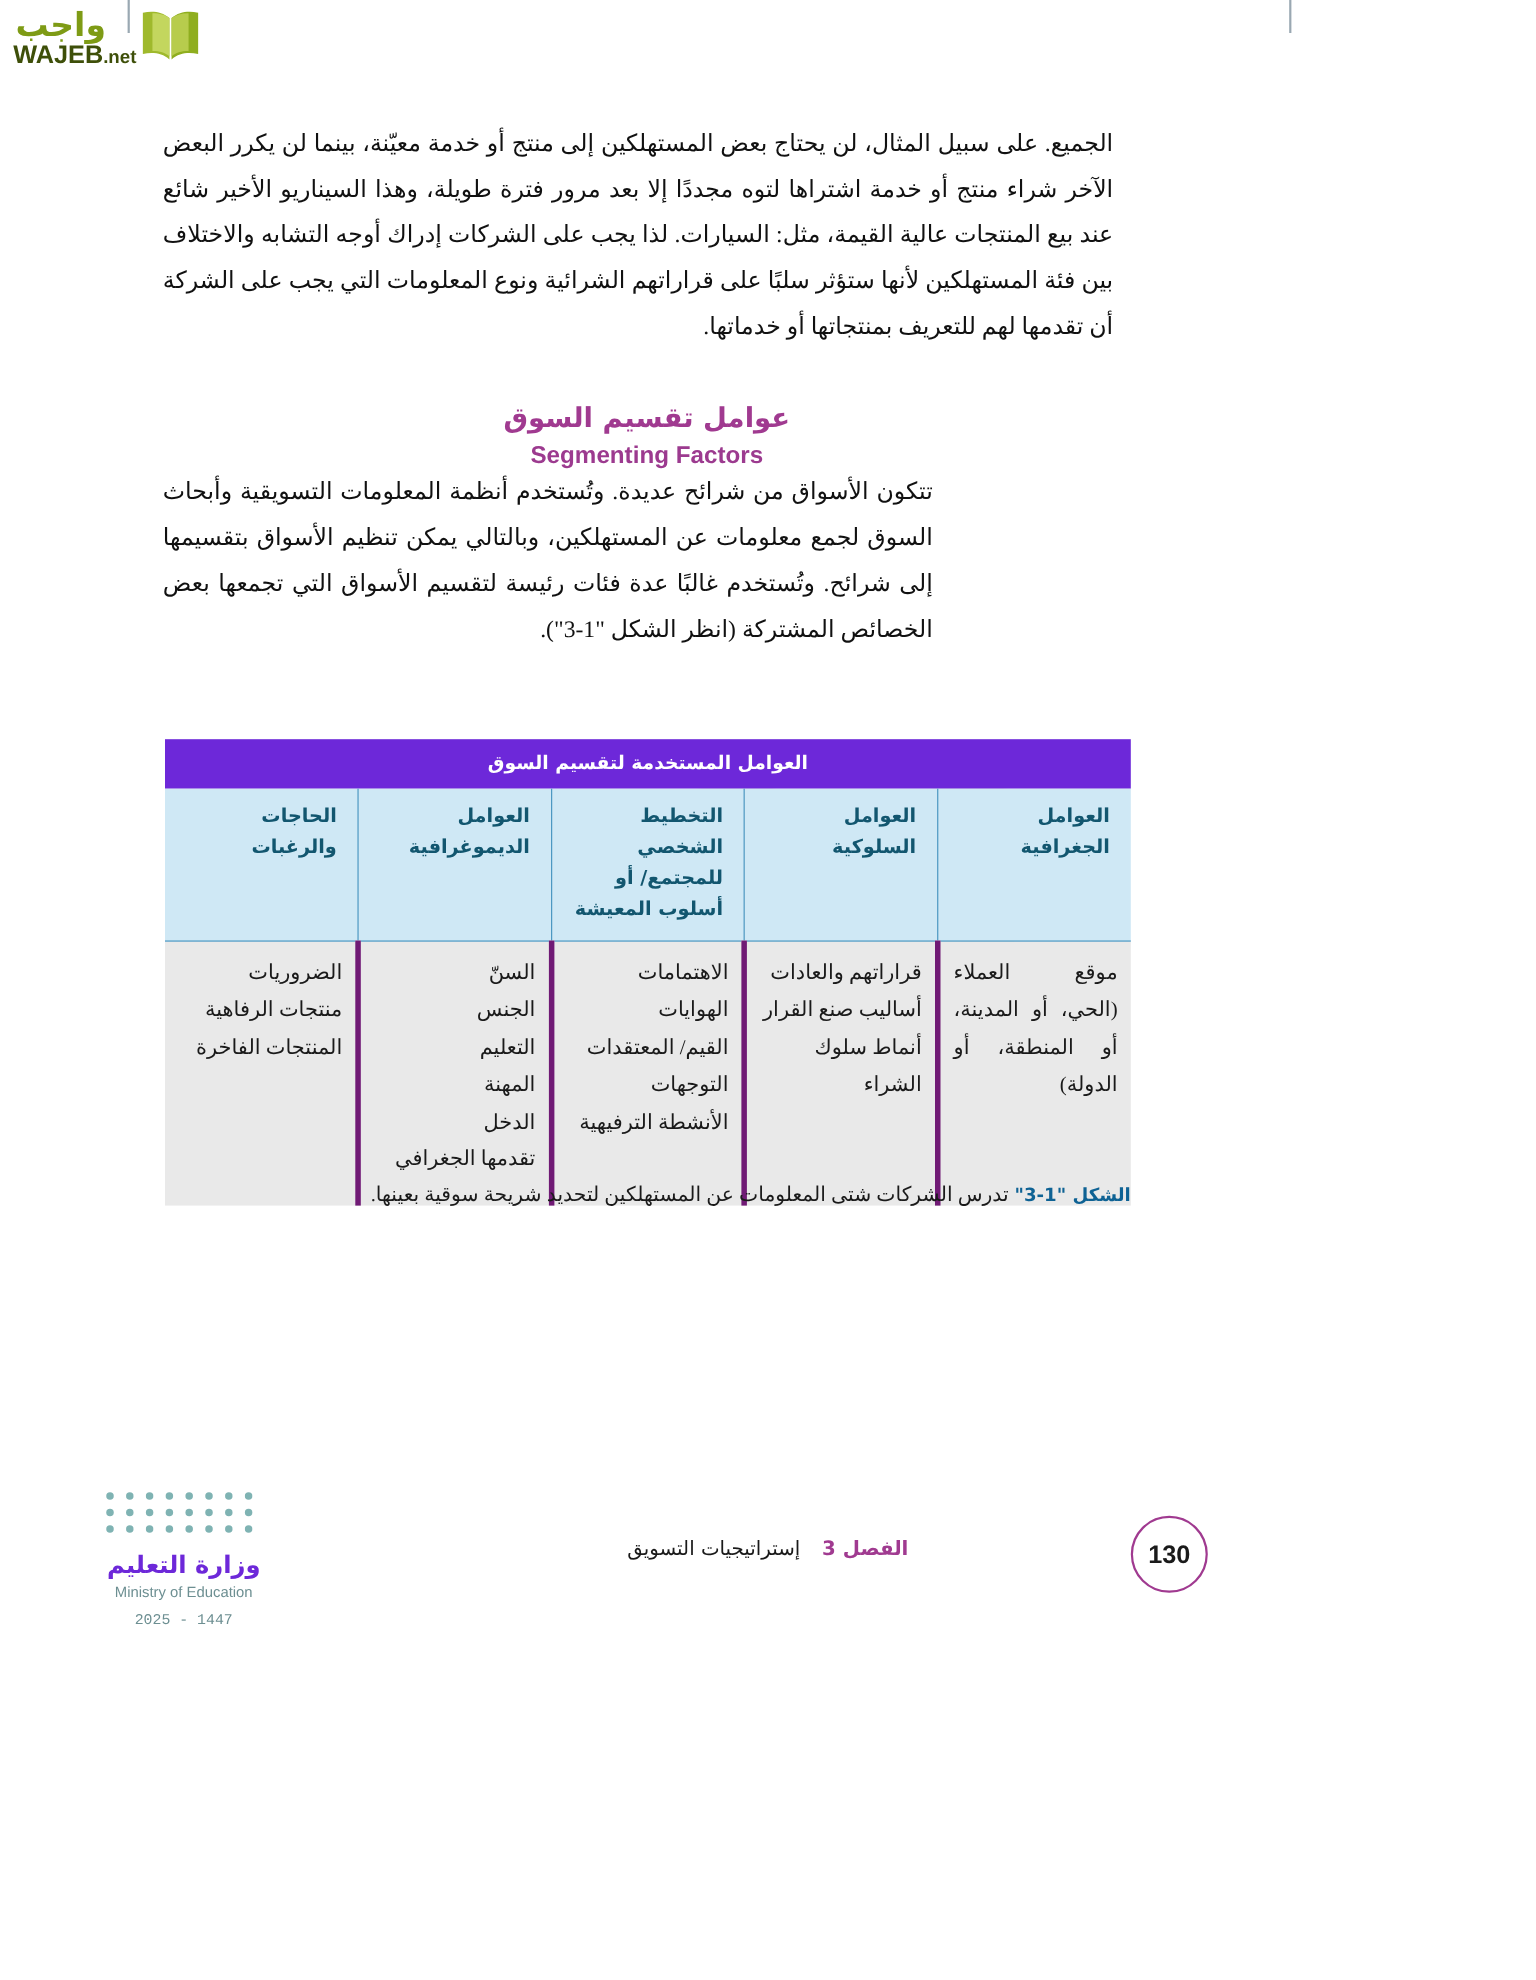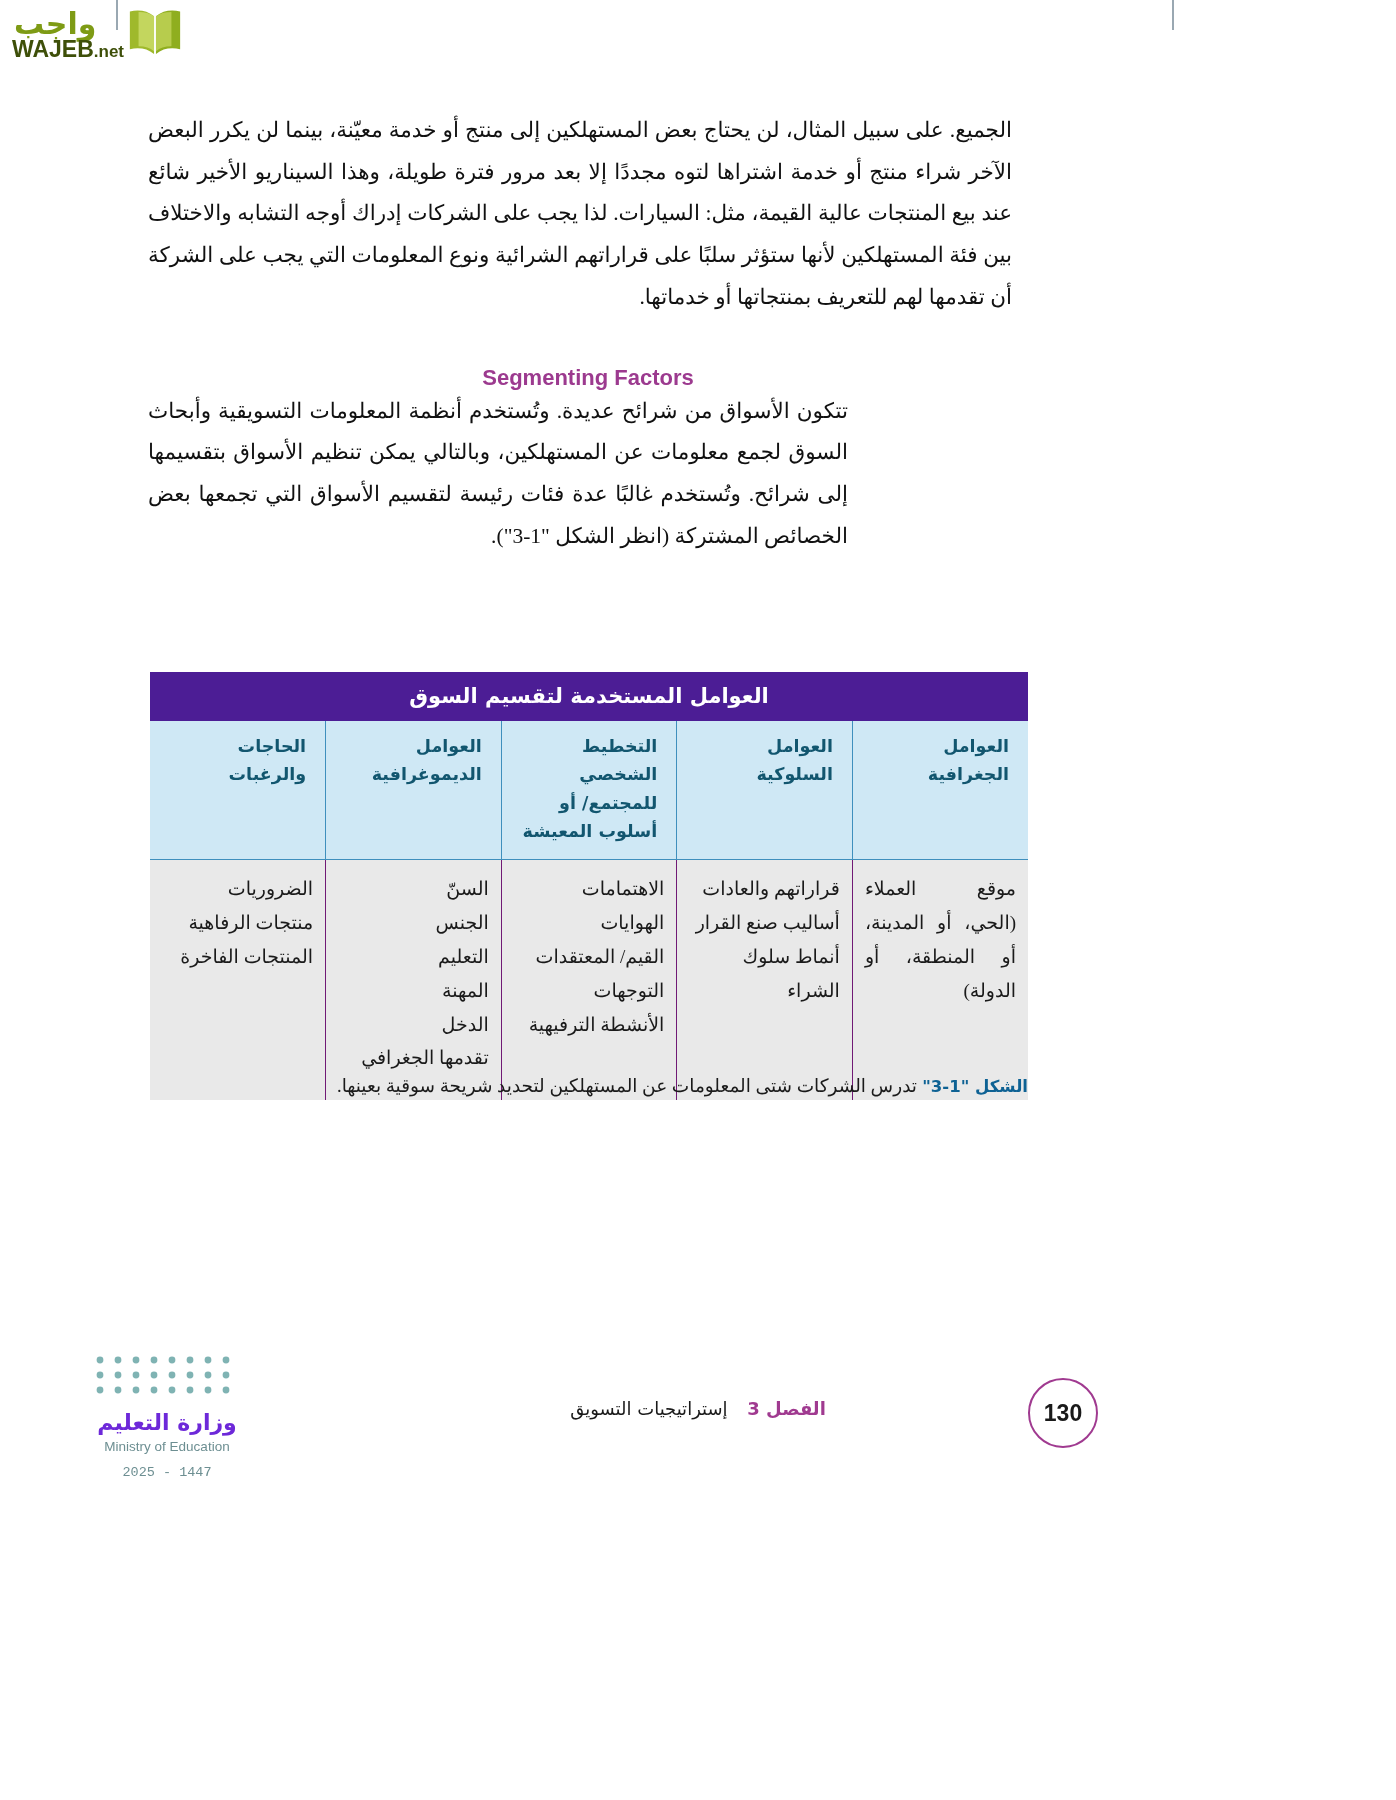--- a/index.html
+++ b/index.html
@@ -123,26 +123,26 @@
   .fig-table {
     position: absolute;
     left: 150px;
     top: 672px;
     width: 878px;
     border-collapse: collapse;
     direction: rtl;
     table-layout: fixed;
   }
   .fig-table .title-row td {
-    background: #4c1d95;
+    background: #6d28d9;
     color: #ffffff;
     text-align: center;
     font-family: "DejaVu Sans", sans-serif;
     font-weight: bold;
-    font-size: 21px;
+    font-size: 17px;
     padding: 12px 0 13px 0;
     letter-spacing: 0px;
   }
   .fig-table thead.col-head td {
     background: #cfe8f5;
     color: #12566f;
     font-family: "DejaVu Sans", sans-serif;
     font-weight: bold;
     font-size: 17.5px;
     line-height: 1.62;
@@ -156,21 +156,21 @@
 
   .fig-table tbody td {
     background: #e9e9e9;
     color: #1a1a1a;
     font-family: "Liberation Serif", serif;
     font-size: 19px;
     line-height: 1.78;
     vertical-align: top;
     padding: 12px 12px 18px 12px;
     text-align: right;
-    border-left: 1px solid #701a75;
+    border-left: 5px solid #701a75;
     border-top: 1px solid #3f8fbd;
     height: 210px;
   }
   .fig-table tbody td.last-col { border-left: none; }
   .fig-table tbody td ul {
     list-style: none;
     margin: 0;
     padding: 0;
   }
   .fig-table tbody td li { white-space: normal; }
@@ -334,20 +334,21 @@
 <div class="wm-text">
   <div class="wm-ar">واجب</div>
   <div class="wm-en">WAJEB.net</div>
 </div>
 
 <div class="content">
 
   <p class="body-text">الجميع. على سبيل المثال، لن يحتاج بعض المستهلكين إلى منتج أو خدمة معيّنة، بينما لن يكرر البعض الآخر شراء منتج أو خدمة اشتراها لتوه مجددًا إلا بعد مرور فترة طويلة، وهذا السيناريو الأخير شائع عند بيع المنتجات عالية القيمة، مثل: السيارات. لذا يجب على الشركات إدراك أوجه التشابه والاختلاف بين فئة المستهلكين لأنها ستؤثر سلبًا على قراراتهم الشرائية ونوع المعلومات التي يجب على الشركة أن تقدمها لهم للتعريف بمنتجاتها أو خدماتها.</p>
 
   <div class="heading-block">
+    <h2 class="heading-ar">عوامل تقسيم السوق</h2>
     <h3 class="heading-en">Segmenting Factors</h3>
   </div>
 
   <p class="body-text indent-block para2">تتكون الأسواق من شرائح عديدة. وتُستخدم أنظمة المعلومات التسويقية وأبحاث السوق لجمع معلومات عن المستهلكين، وبالتالي يمكن تنظيم الأسواق بتقسيمها إلى شرائح. وتُستخدم غالبًا عدة فئات رئيسة لتقسيم الأسواق التي تجمعها بعض الخصائص المشتركة (انظر الشكل "1-3").</p>
 
 </div>
 
 <table class="fig-table">
   <thead>
     <tr class="title-row">

